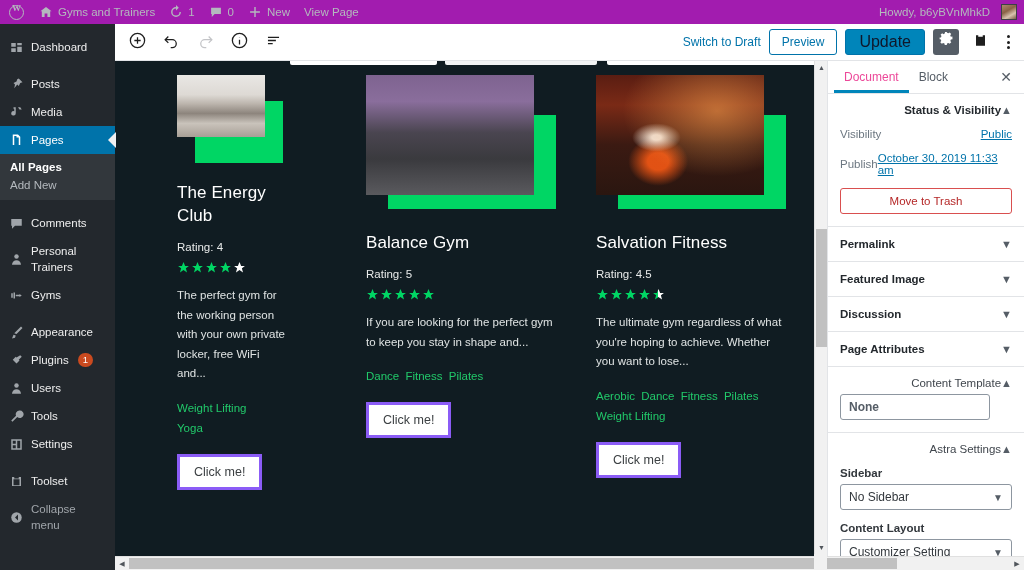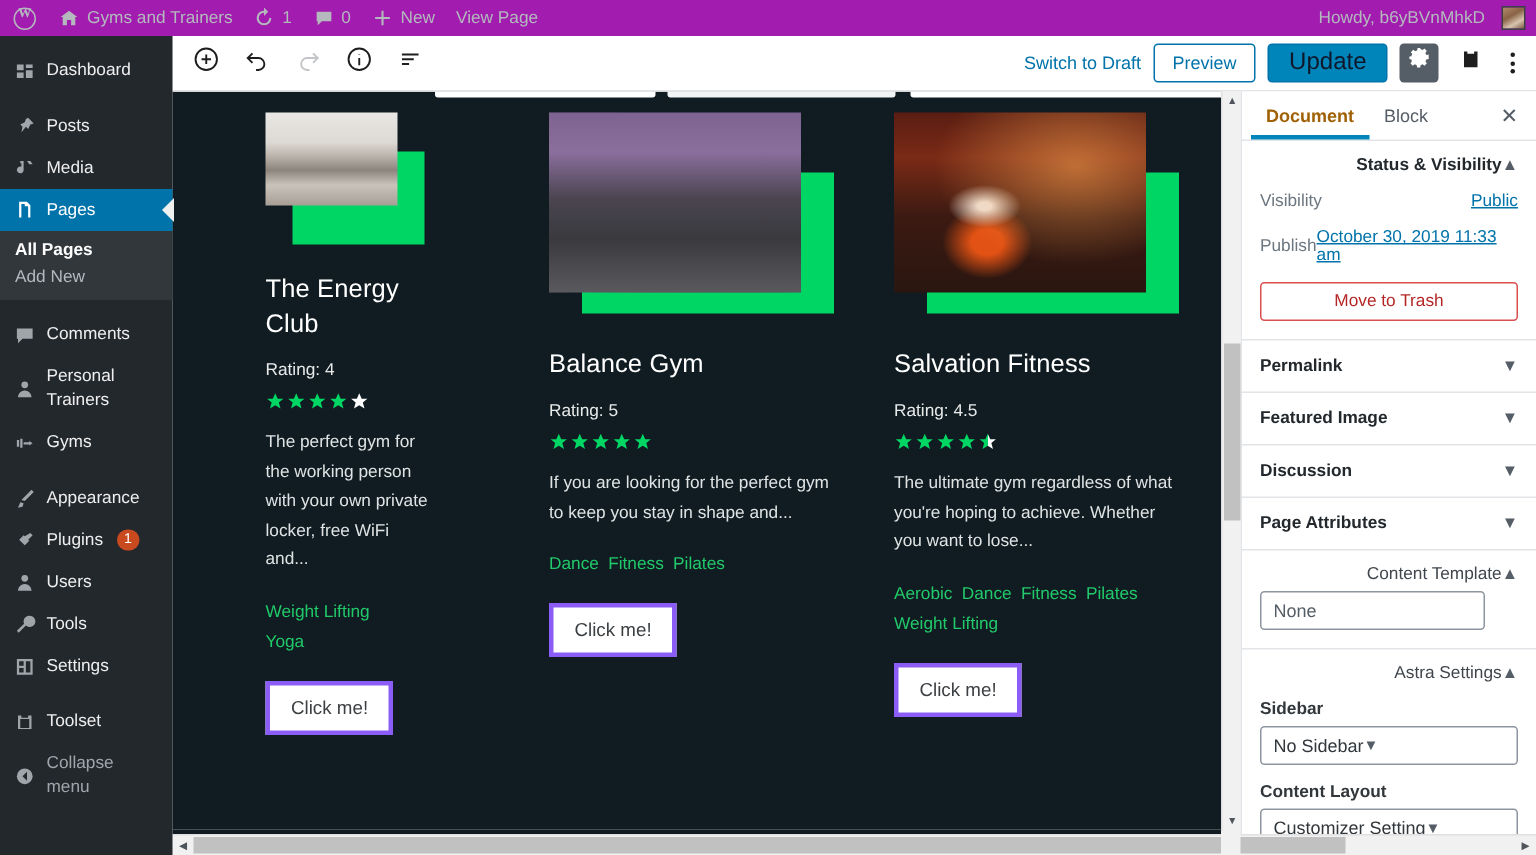--- a/index.html
+++ b/index.html
@@ -146,21 +146,21 @@
   #settings {
     position: absolute; top: 61px; left: 827px; width: 197px; height: 509px;
     background: #fff; border-left: 1px solid #e2e4e7;
     font-size: 11.5px; color: #32373c; overflow: hidden; z-index: 45;
   }
   .st-tabs {
     display: flex; align-items: center; height: 33px;
     border-bottom: 1px solid #e2e4e7; padding: 0 6px; position: relative;
   }
   .st-tab { padding: 0 10px; line-height: 32px; font-size: 12px; color: #555d66; }
-  .st-tab.active { color: #a16207; font-weight: bold; box-shadow: inset 0 -3px 0 #0085ba; }
+  .st-tab.active { color: #ec4899; font-weight: normal; box-shadow: inset 0 -3px 0 #0085ba; }
   .st-x { margin-left: auto; padding: 0 6px; color: #555d66; font-size: 14px; }
   .panel { border-bottom: 1px solid #e2e4e7; padding: 10px 12px 12px; }
   .panel-head {
     display: flex; align-items: center; justify-content: flex-end;
     font-weight: bold; font-size: 11.5px; color: #23282d;
   }
   .panel-head.plain { font-weight: normal; color: #40464d; }
   .chev { color: #555d66; font-size: 11px; line-height: 11px; }
   .kv { display: flex; align-items: center; justify-content: space-between; margin-top: 12px; }
   .kv .k { color: #6c7781; }
@@ -174,22 +174,22 @@
     border-bottom: 1px solid #e2e4e7; padding: 11px 12px;
     display: flex; align-items: center; justify-content: space-between;
     font-weight: bold; color: #23282d;
   }
   .field-label { font-size: 11.5px; color: #32373c; margin-top: 12px; font-weight: bold; }
   .text-input, .sel-input {
     margin-top: 5px; width: 100%; height: 26px; border: 1px solid #8d96a0;
     border-radius: 3px; background: #fff; color: #32373c;
     display: flex; align-items: center; padding: 0 8px; font-size: 12px;
   }
-  .text-input { width: 150px; color: #555d66; }
-  .sel-input { justify-content: flex-start; }
+  .text-input { width: 150px; color: #555d66; font-weight: bold; }
+  .sel-input { justify-content: space-between; }
   .sel-input .ch { color: #555d66; font-size: 10px; }
 
   
   .sb-v {
     position: absolute; top: 61px; left: 814px; width: 13px; height: 493px;
     background: #f1f1f1; border-left: 1px solid #e0e0e0; z-index: 46;
   }
   .sb-v .thumb {
     position: absolute; left: 1px; width: 11px; top: 168px; height: 118px; background: #c1c1c1;
   }

